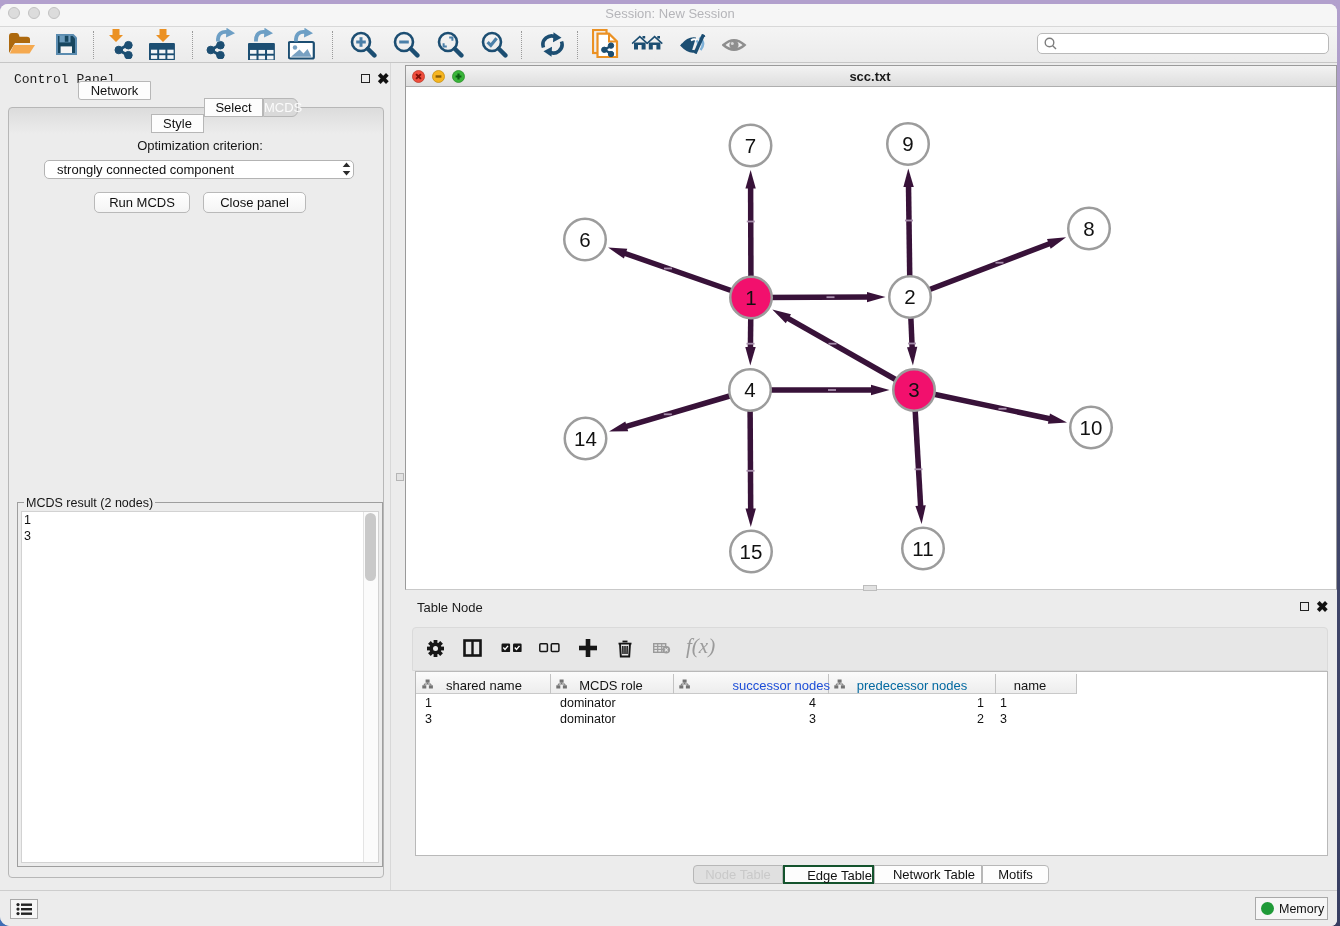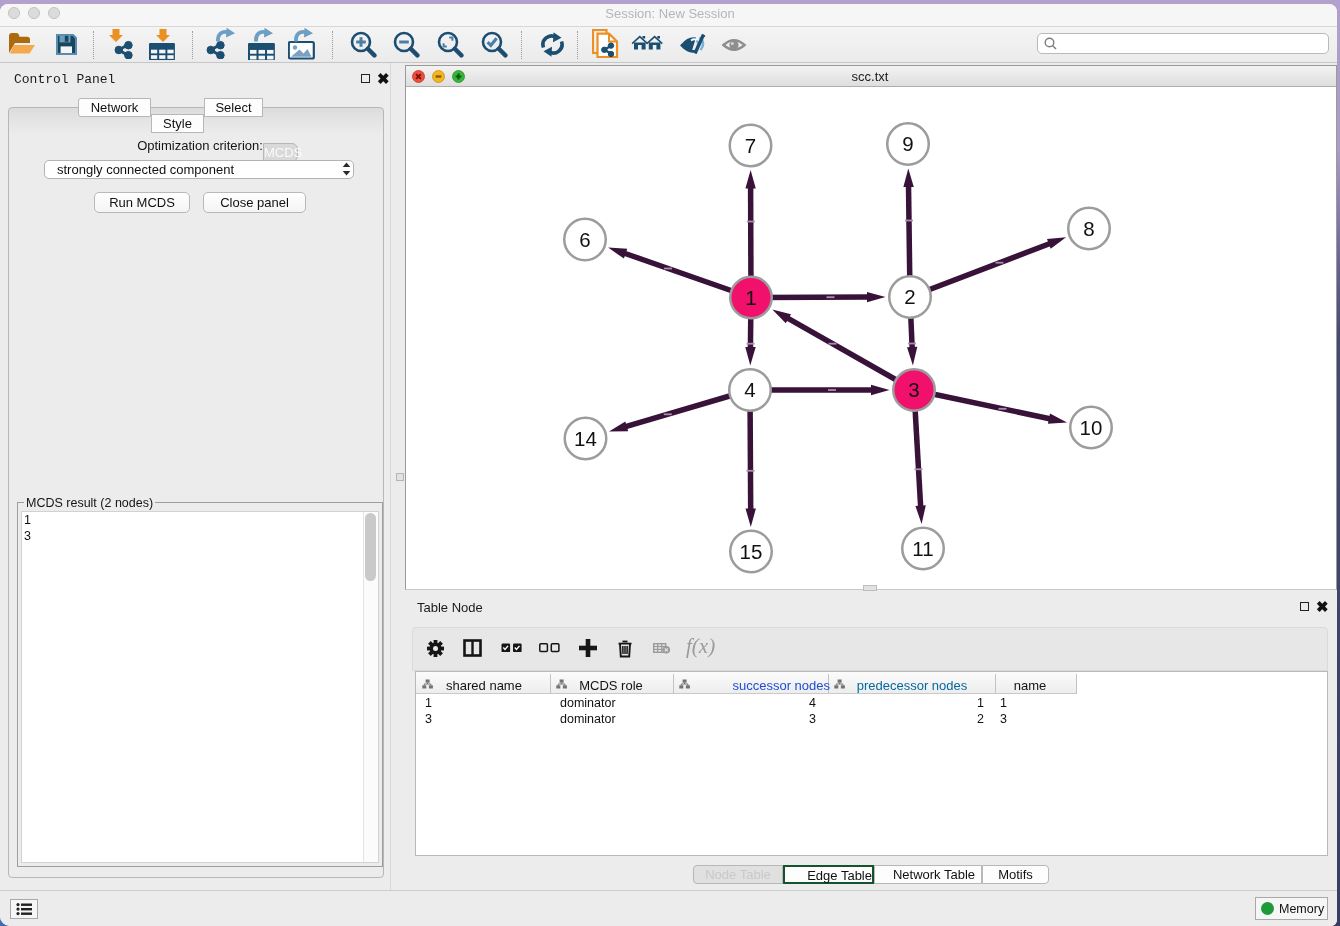--- a/index.html
+++ b/index.html
@@ -156,24 +156,24 @@
   </svg>
 <div class="abs" style="left:1037px;top:33px;width:292px;height:21px;background:#fff;border:1px solid #b9b9b9;border-radius:5px;"></div>
 <svg style="position:absolute;left:1044px;top:37px;" width="13" height="13" viewBox="0 0 13 13">
     <circle cx="5.5" cy="5.5" r="4.3" fill="none" stroke="#7d7d7d" stroke-width="1.4"></circle>
     <line x1="8.7" y1="8.7" x2="12" y2="12" stroke="#7d7d7d" stroke-width="1.4"></line>
   </svg>
 <div class="txt" style="left:14px;top:72px;font-size:13px;color:#1b1b1b;font-family:Liberation Mono, monospace;">Control Panel</div>
 <div class="abs" style="left:361px;top:74px;width:9px;height:9px;border:1.8px solid #222;"></div>
 <div class="txt" style="left:377px;top:70px;font-size:15px;font-weight:bold;color:#111;">✖</div>
 <div class="abs" style="left:8px;top:107px;width:376px;height:771px;border:1px solid #b7b7b7;border-radius:4px;background:linear-gradient(#dcdcdc,#ececec 26px);"></div>
-<div class="abs" style="left:78px;top:98px;width:73px;height:19px;background:#fdfdfd;border:1px solid #b7b7b7;border-radius:3px 0 0 3px;font-size:13px;color:#111;font-weight:normal;text-align:center;line-height:18px;">Network</div>
+<div class="abs" style="left:78px;top:81px;width:73px;height:19px;background:#fdfdfd;border:1px solid #b7b7b7;border-radius:3px 0 0 3px;font-size:13px;color:#111;font-weight:normal;text-align:center;line-height:18px;">Network</div>
 <div class="abs" style="left:151px;top:98px;width:53px;height:19px;background:#fdfdfd;border:1px solid #b7b7b7;font-size:13px;color:#111;font-weight:normal;text-align:center;line-height:18px;margin-top:16px;">Style</div>
 <div class="abs" style="left:204px;top:98px;width:59px;height:19px;background:#fdfdfd;border:1px solid #b7b7b7;font-size:13px;color:#111;font-weight:normal;text-align:center;line-height:18px;">Select</div>
-<div class="abs" style="left:263px;top:98px;width:35px;height:19px;background:#d9d9d9;border:1px solid #b7b7b7;border-radius:0 6px 6px 0;font-size:13px;color:#fbfbfb;font-weight:normal;text-align:center;line-height:18px;margin-top:45px;">MCDS</div>
+<div class="abs" style="left:263px;top:98px;width:35px;height:19px;background:#d9d9d9;border:1px solid #b7b7b7;border-radius:0 6px 6px 0;font-size:13px;color:#fbfbfb;font-weight:normal;text-align:center;line-height:18px;">MCDS</div>
 <div class="txt" style="left:0px;top:138px;width:400px;text-align:center;font-size:13px;color:#141414;">Optimization criterion:</div>
 <div class="abs" style="left:44px;top:160px;width:310px;height:19px;background:#fff;border:1px solid #b3b3b3;border-radius:5px;"></div>
 <div class="txt" style="left:57px;top:162px;font-size:13px;color:#111;">strongly connected component</div>
 <svg class="abs" style="left:342px;top:162px;" width="9" height="14" viewBox="0 0 9 14">
     <path d="M4.5,0.5 L8.3,5 L0.7,5 Z" fill="#2b2b2b"></path>
     <path d="M4.5,13.5 L8.3,9 L0.7,9 Z" fill="#2b2b2b"></path>
   </svg>
 <div class="abs" style="left:94px;top:192px;width:96px;height:21px;background:linear-gradient(#ffffff,#f4f4f4);border:1px solid #b9b9b9;border-radius:5px;font-size:13px;color:#111;text-align:center;line-height:19px;">Run MCDS</div>
 <div class="abs" style="left:203px;top:192px;width:103px;height:21px;background:linear-gradient(#ffffff,#f4f4f4);border:1px solid #b9b9b9;border-radius:5px;font-size:13px;color:#111;text-align:center;line-height:19px;">Close panel</div>
 <div class="abs" style="left:17px;top:502px;width:366px;height:365px;border:1px solid #9e9e9e;"></div>
@@ -191,21 +191,21 @@
     <path d="M4.1,4.1 L8.9,8.9 M8.9,4.1 L4.1,8.9" stroke="#801009" stroke-width="2"></path>
   </svg>
 <svg style="position:absolute;left:432px;top:70px;" width="13" height="13" viewBox="0 0 13 13">
     <circle cx="6.5" cy="6.5" r="6" fill="#f6b520" stroke="#c6900f" stroke-width="0.8"></circle>
     <path d="M3.6,6.5 L9.4,6.5" stroke="#8a5d05" stroke-width="2.4"></path>
   </svg>
 <svg style="position:absolute;left:452px;top:70px;" width="13" height="13" viewBox="0 0 13 13">
     <circle cx="6.5" cy="6.5" r="6" fill="#39b53a" stroke="#2c8f2c" stroke-width="0.8"></circle>
     <path d="M3.6,6.5 L9.4,6.5 M6.5,3.6 L6.5,9.4" stroke="#0b5c13" stroke-width="2.2"></path>
   </svg>
-<div class="txt" style="left:770px;top:69px;width:200px;text-align:center;font-size:13px;font-weight:normal;color:#1a1a1a;">scc.txt</div>
+<div class="txt" style="left:770px;top:69px;width:200px;text-align:center;font-size:13px;font-weight:bold;color:#1a1a1a;">scc.txt</div>
 <svg width="929" height="501" style="position:absolute;left:406px;top:88px;" font-family="Liberation Sans, sans-serif">
     <line x1="345.0" y1="209.5" x2="344.6" y2="98.5" stroke="#381239" stroke-width="5.5"></line>
     <polygon points="344.6,82.0 349.8,100.5 339.4,100.5" fill="#381239"></polygon>
     <line x1="345.0" y1="209.5" x2="217.7" y2="165.0" stroke="#381239" stroke-width="5.5"></line>
     <polygon points="202.1,159.6 221.3,160.8 217.9,170.6" fill="#381239"></polygon>
     <line x1="345.0" y1="209.5" x2="463.0" y2="209.1" stroke="#381239" stroke-width="5.5"></line>
     <polygon points="479.5,209.1 461.0,214.3 461.0,203.9" fill="#381239"></polygon>
     <line x1="345.0" y1="209.5" x2="344.4" y2="261.0" stroke="#381239" stroke-width="5.5"></line>
     <polygon points="344.3,277.5 339.3,258.9 349.7,259.1" fill="#381239"></polygon>
     <line x1="504.0" y1="209.0" x2="502.5" y2="97.0" stroke="#381239" stroke-width="5.5"></line>

